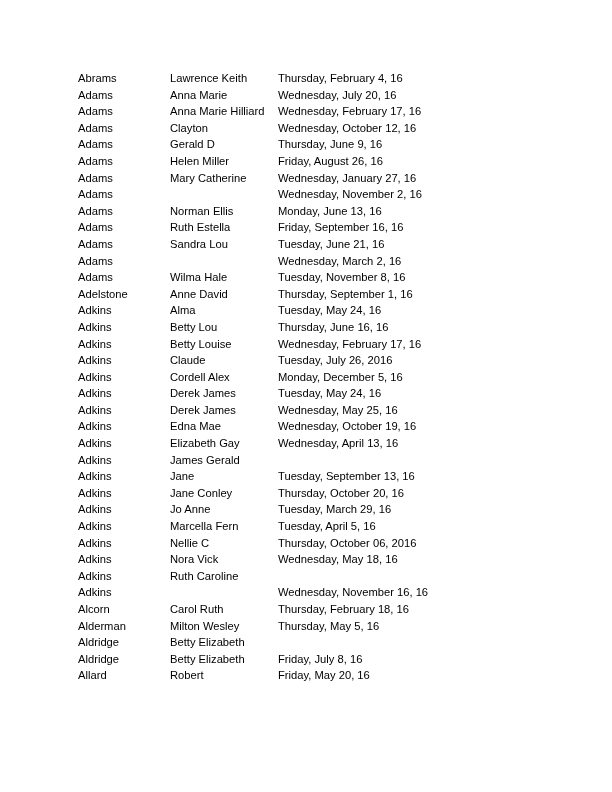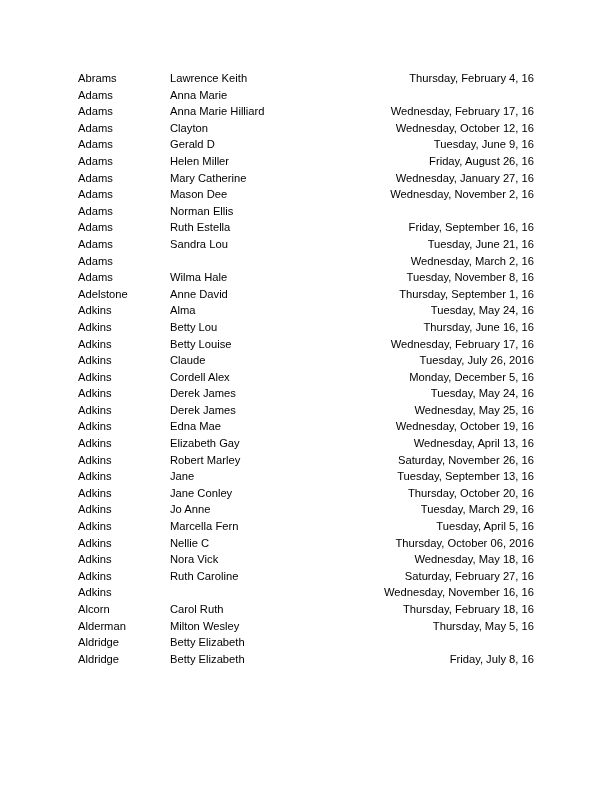--- a/index.html
+++ b/index.html
@@ -46,75 +46,75 @@
     left: 92px;
     top: 0;
     width: 170px;
     overflow: hidden;
   }
   .c-date {
     position: absolute;
     left: 200px;
     top: 0;
     width: 256px;
-    text-align: right;
+    text-align: left;
   }
   
   .row.date-unaligned .c-date {
-    text-align: right;
     padding-right: 27px;
   }
 </style>
 </head>
 <body>
 
 <div class="page">
   <div class="roster" id="roster">
       <div class="row">
         <span class="c-last">Abrams</span>
         <span class="c-first">Lawrence Keith</span>
         <span class="c-date">Thursday, February 4, 16</span>
       </div>
       <div class="row">
         <span class="c-last">Adams</span>
         <span class="c-first">Anna Marie</span>
+        <span class="c-date">Wednesday, July 20, 16</span>
       </div>
       <div class="row">
         <span class="c-last">Adams</span>
         <span class="c-first">Anna Marie Hilliard</span>
         <span class="c-date">Wednesday, February 17, 16</span>
       </div>
       <div class="row">
         <span class="c-last">Adams</span>
         <span class="c-first">Clayton</span>
         <span class="c-date">Wednesday, October 12, 16</span>
       </div>
       <div class="row">
         <span class="c-last">Adams</span>
         <span class="c-first">Gerald D</span>
-        <span class="c-date">Tuesday, June 9, 16</span>
+        <span class="c-date">Thursday, June 9, 16</span>
       </div>
       <div class="row">
         <span class="c-last">Adams</span>
         <span class="c-first">Helen Miller</span>
         <span class="c-date">Friday, August 26, 16</span>
       </div>
       <div class="row">
         <span class="c-last">Adams</span>
         <span class="c-first">Mary Catherine</span>
         <span class="c-date">Wednesday, January 27, 16</span>
       </div>
       <div class="row">
         <span class="c-last">Adams</span>
-        <span class="c-first">Mason Dee</span>
         <span class="c-date">Wednesday, November 2, 16</span>
       </div>
       <div class="row">
         <span class="c-last">Adams</span>
         <span class="c-first">Norman Ellis</span>
+        <span class="c-date">Monday, June 13, 16</span>
       </div>
       <div class="row">
         <span class="c-last">Adams</span>
         <span class="c-first">Ruth Estella</span>
         <span class="c-date">Friday, September 16, 16</span>
       </div>
       <div class="row">
         <span class="c-last">Adams</span>
         <span class="c-first">Sandra Lou</span>
         <span class="c-date">Tuesday, June 21, 16</span>
@@ -173,22 +173,21 @@
         <span class="c-first">Edna Mae</span>
         <span class="c-date">Wednesday, October 19, 16</span>
       </div>
       <div class="row">
         <span class="c-last">Adkins</span>
         <span class="c-first">Elizabeth Gay</span>
         <span class="c-date">Wednesday, April 13, 16</span>
       </div>
       <div class="row">
         <span class="c-last">Adkins</span>
-        <span class="c-first">Robert Marley</span>
-        <span class="c-date">Saturday, November 26, 16</span>
+        <span class="c-first">James Gerald</span>
       </div>
       <div class="row">
         <span class="c-last">Adkins</span>
         <span class="c-first">Jane</span>
         <span class="c-date">Tuesday, September 13, 16</span>
       </div>
       <div class="row">
         <span class="c-last">Adkins</span>
         <span class="c-first">Jane Conley</span>
         <span class="c-date">Thursday, October 20, 16</span>
@@ -209,21 +208,20 @@
         <span class="c-date">Thursday, October 06, 2016</span>
       </div>
       <div class="row">
         <span class="c-last">Adkins</span>
         <span class="c-first">Nora Vick</span>
         <span class="c-date">Wednesday, May 18, 16</span>
       </div>
       <div class="row">
         <span class="c-last">Adkins</span>
         <span class="c-first">Ruth Caroline</span>
-        <span class="c-date">Saturday, February 27, 16</span>
       </div>
       <div class="row">
         <span class="c-last">Adkins</span>
         <span class="c-date">Wednesday, November 16, 16</span>
       </div>
       <div class="row">
         <span class="c-last">Alcorn</span>
         <span class="c-first">Carol Ruth</span>
         <span class="c-date">Thursday, February 18, 16</span>
       </div>
@@ -233,15 +231,20 @@
         <span class="c-date">Thursday, May 5, 16</span>
       </div>
       <div class="row">
         <span class="c-last">Aldridge</span>
         <span class="c-first">Betty Elizabeth</span>
       </div>
       <div class="row">
         <span class="c-last">Aldridge</span>
         <span class="c-first">Betty Elizabeth</span>
         <span class="c-date">Friday, July 8, 16</span>
+      </div>
+      <div class="row">
+        <span class="c-last">Allard</span>
+        <span class="c-first">Robert</span>
+        <span class="c-date">Friday, May 20, 16</span>
       </div>
     </div>
 </div>
 
 </body></html>

